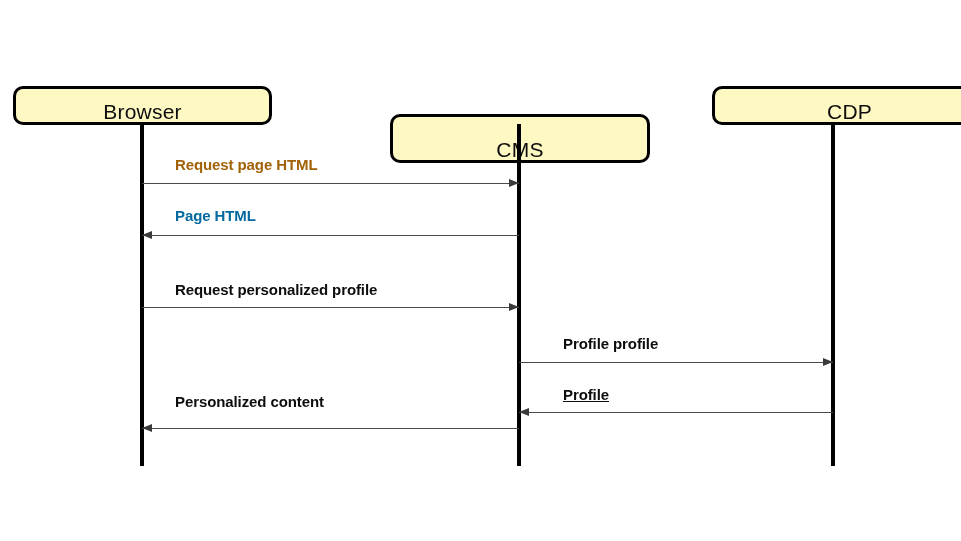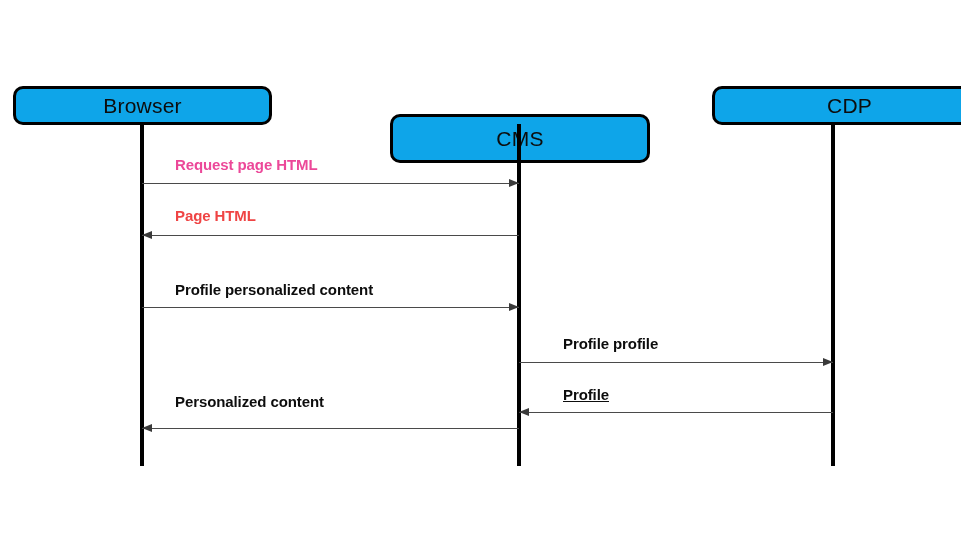--- a/index.html
+++ b/index.html
@@ -13,25 +13,25 @@
   #diagram-canvas {
     position: relative;
     width: 961px;
     height: 541px;
     background: #ffffff;
     overflow: hidden;
   }
   .participant-box {
     position: absolute;
     box-sizing: border-box;
-    background: #0ea5e9;
+    background: #fef9c3;
     border: 3px solid #000000;
     border-radius: 10px;
     display: flex;
-    align-items: center;
+    align-items: flex-end;
     justify-content: center;
   }
   .participant-label {
     font-family: "Liberation Sans", sans-serif;
     font-size: 21px;
     font-weight: 400;
     color: #000000;
     letter-spacing: 0.2px;
     line-height: 1;
     white-space: nowrap;
@@ -95,31 +95,31 @@
         <span class="participant-label" style="color: rgb(13, 13, 13);">CDP</span>
       </div>
       <div class="lifeline" style="left: 831px; top: 124px; height: 342px; background: rgb(0, 0, 0);"></div>
     </div>
 
   <div id="messages-layer">
       <div class="message" style="left: 142px; top: 183px; width: 377px;">
         <div class="msg-line" style="width: 377px; background: rgb(74, 74, 74);"></div>
         <div class="msg-head right" style="left: 367px;"></div>
       </div>
-      <div class="msg-label" style="left: 175px; top: 157px; color: #ec4899;">Request page HTML</div>
+      <div class="msg-label" style="left: 175px; top: 157px; color: #a16207;">Request page HTML</div>
       <div class="message" style="left: 142px; top: 235px; width: 377px;">
         <div class="msg-line" style="width: 377px; background: rgb(74, 74, 74);"></div>
         <div class="msg-head left" style="left: 0px;"></div>
       </div>
-      <div class="msg-label" style="left: 175px; top: 208px; color: #ef4444;">Page HTML</div>
+      <div class="msg-label" style="left: 175px; top: 208px; color: #0369a1;">Page HTML</div>
       <div class="message" style="left: 142px; top: 307px; width: 377px;">
         <div class="msg-line" style="width: 377px; background: rgb(74, 74, 74);"></div>
         <div class="msg-head right" style="left: 367px;"></div>
       </div>
-      <div class="msg-label" style="left: 175px; top: 282px; color: rgb(13, 13, 13);">Profile personalized content</div>
+      <div class="msg-label" style="left: 175px; top: 282px; color: rgb(13, 13, 13);">Request personalized profile</div>
       <div class="message" style="left: 519px; top: 362px; width: 314px;">
         <div class="msg-line" style="width: 314px; background: rgb(74, 74, 74);"></div>
         <div class="msg-head right" style="left: 304px;"></div>
       </div>
       <div class="msg-label" style="left: 563px; top: 336px; color: rgb(13, 13, 13);">Profile profile</div>
       <div class="message" style="left: 519px; top: 412px; width: 314px;">
         <div class="msg-line" style="width: 314px; background: rgb(74, 74, 74);"></div>
         <div class="msg-head left" style="left: 0px;"></div>
       </div>
       <div class="msg-label" style="left: 563px; top: 387px; color: rgb(13, 13, 13); text-decoration: underline;">Profile</div>

